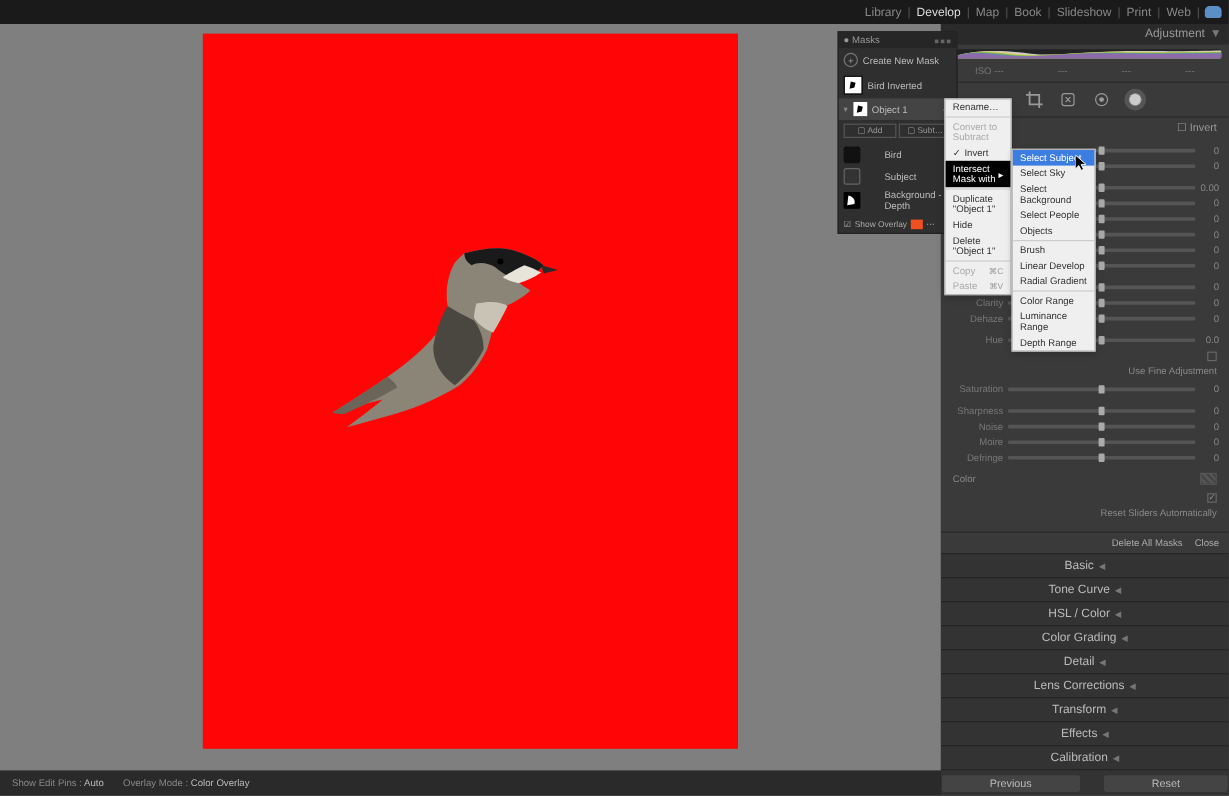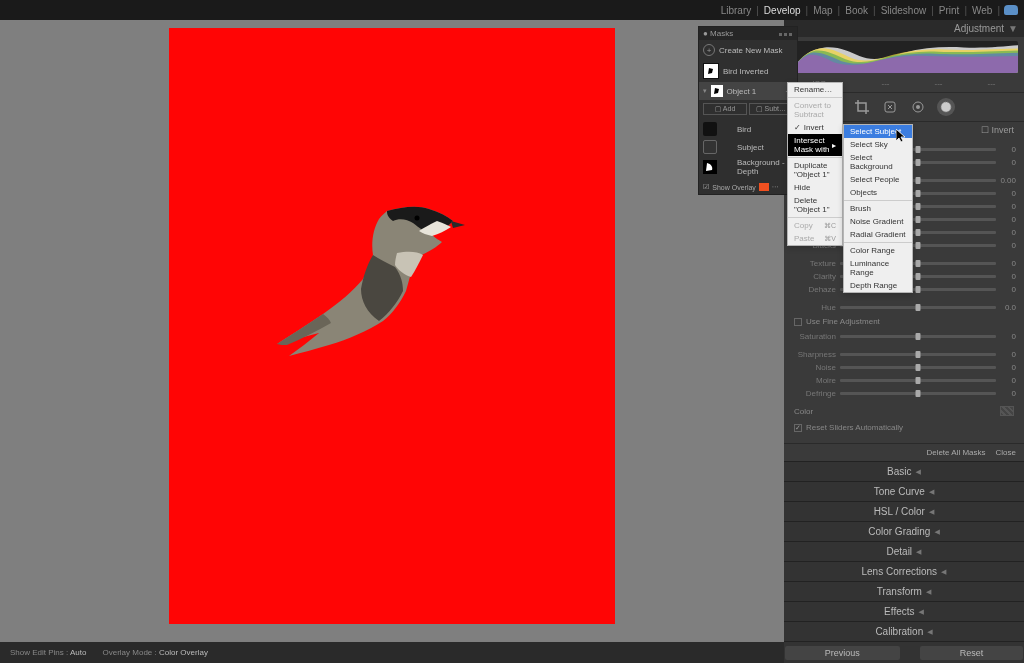--- a/index.html
+++ b/index.html
@@ -23,21 +23,21 @@
   .panel { padding: 4px 8px 8px; }
   .slider-row { display: flex; align-items: center; height: 12px; margin: 1px 0; }
   .slider-row .lbl { width: 48px; text-align: right; color: #777; font-size: 8px; padding-right: 4px; }
   .slider-row .track { flex: 1; height: 3px; background: #555; position: relative; border-radius: 1px; }
   .slider-row .thumb { position: absolute; left: 50%; top: -2px; width: 5px; height: 7px; background: #aaa; border-radius: 1px; transform: translateX(-50%); }
   .slider-row .val { width: 20px; text-align: right; color: #888; font-size: 8px; }
   .hue-track { background: linear-gradient(90deg,#f0f,#00f,#0ff,#0f0,#ff0,#f00,#f0f); }
   .temp-track { background: linear-gradient(90deg,#3a7fd5,#888,#d5a03a); }
   .tint-track { background: linear-gradient(90deg,#3fa54a,#888,#b84fb8); }
   .sat-track { background: linear-gradient(90deg,#777,#777,#f04a8a,#f00); }
-  .check-row { display: flex; align-items: flex-end; gap: 4px; padding: 3px 2px; color: #888; font-size: 8px; }
+  .check-row { display: flex; align-items: flex-end; gap: 4px; padding: 3px 2px; color: #888; font-size: 8px; flex-direction: column; }
   .check-row .box { width: 8px; height: 8px; border: 1px solid #666; }
   .check-row .box.checked::after { content: "✓"; color:#999; font-size: 7px; position: relative; top:-2px; }
   .color-row { display:flex; align-items:center; justify-content:space-between; padding: 2px 2px 4px; font-size:8px; color:#888;}
   .swatch { width: 14px; height: 10px; border: 1px solid #555; background: repeating-linear-gradient(45deg,#444,#444 2px,#555 2px,#555 4px); }
   .panel-footer { display:flex; justify-content:flex-end; gap:10px; padding: 4px 8px; border-top:1px solid #2a2a2a; font-size: 8px; color:#aaa;}
   .accordion { border-top: 1px solid #222; }
   .acc { display: flex; justify-content: center; align-items:center; gap:4px; padding: 4px 8px; background: #333; border-bottom: 1px solid #222; color: #bbb; font-size: 10px;}
   .acc .tri { color:#777; font-size: 7px; }
   .bottombar { height: 21px; display: flex; }
   .bottombar .left { flex: 1; background: #2a2a2a; display:flex; align-items:center; gap: 16px; padding: 0 10px; color:#888; font-size: 8px;}
@@ -455,21 +455,21 @@
 </div>
 
 <div class="submenu">
   <div class="mi hover">Select Subject</div>
   <div class="mi">Select Sky</div>
   <div class="mi">Select Background</div>
   <div class="mi">Select People</div>
   <div class="mi">Objects</div>
   <hr>
   <div class="mi">Brush</div>
-  <div class="mi">Noise Gradient</div>
+  <div class="mi">Linear Develop</div>
   <div class="mi">Radial Gradient</div>
   <hr>
   <div class="mi">Color Range</div>
   <div class="mi">Luminance Range</div>
   <div class="mi">Depth Range</div>
 </div>
 
 <svg class="cursor" width="12" height="14">
     <path d="M0 0 L0 12 L3 9 L5 13 L7 12 L5 8 L9 8 Z" fill="#000" stroke="#fff" stroke-width="0.8"></path>
   </svg>

